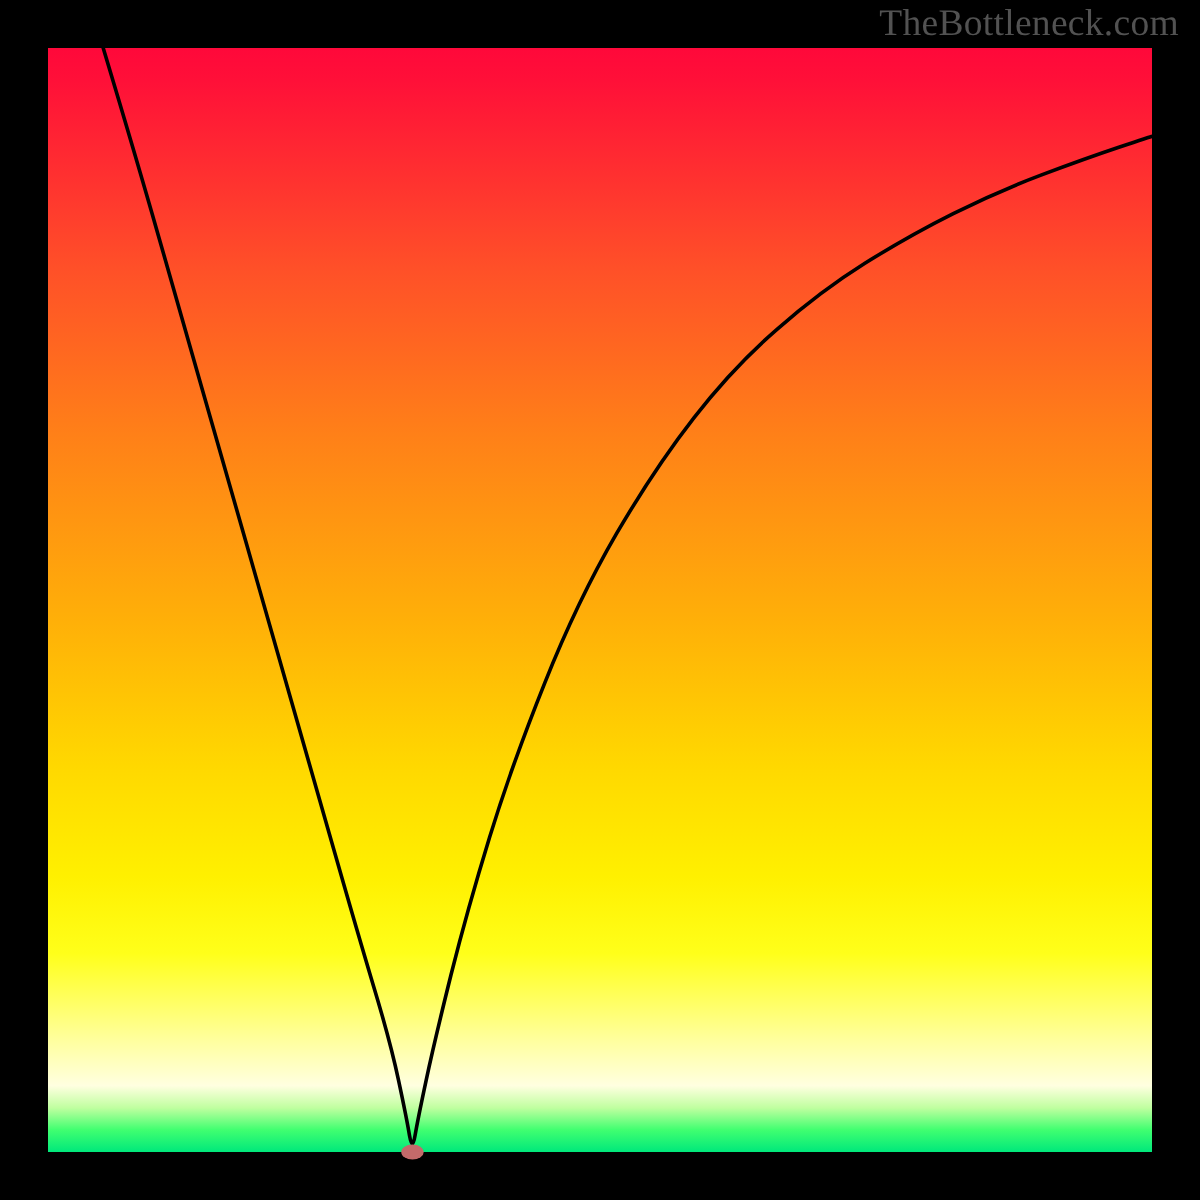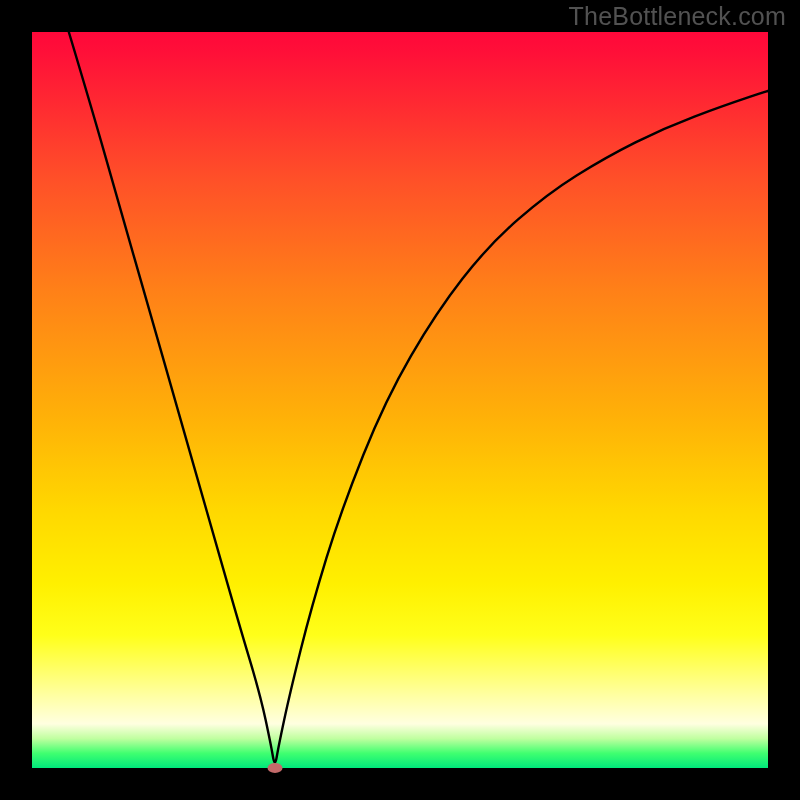--- a/index.html
+++ b/index.html
@@ -19,20 +19,21 @@
   }
   .watermark {
     position: absolute;
     top: 2px;
     right: 14px;
     color: #525252;
     font-size: 25px;
     font-weight: 500;
     letter-spacing: 0.2px;
     z-index: 5;
+    font-family: Liberation Serif, serif;
   }
   .plot {
     position: absolute;
     left: 32px;
     top: 32px;
     width: 736px;
     height: 736px;
     background: linear-gradient(to bottom,
       #ff083a 0%,
       #ff1038 3%,

